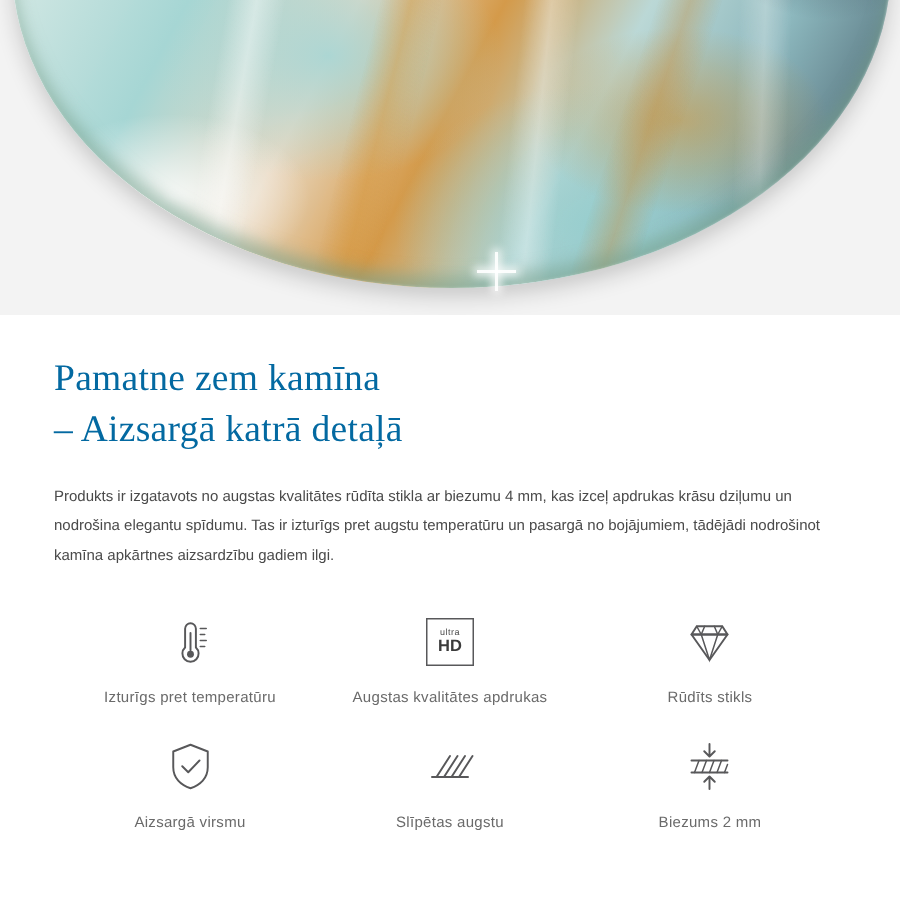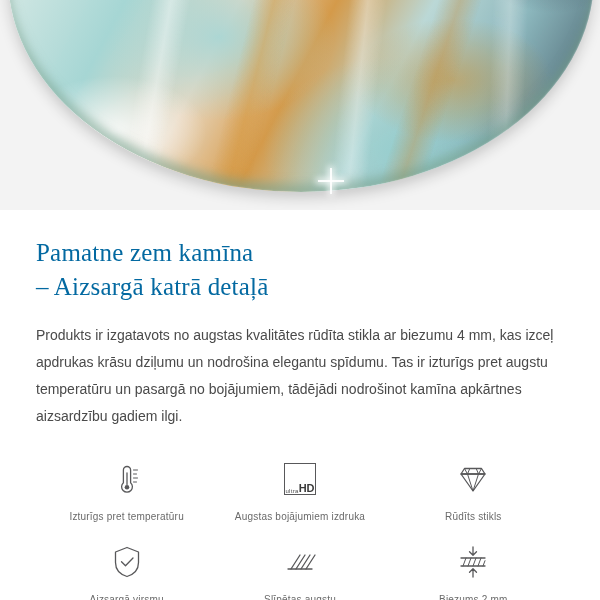--- a/index.html
+++ b/index.html
@@ -97,21 +97,21 @@
     line-height: 1.35;
     color: #0369a1;
     font-weight: 400;
     letter-spacing: 0.2px;
     margin: 0 0 18px 0;
   }
   .headline .line2 {
     display: block;
   }
   .body-copy {
-    font-size: 14px;
+    font-size: 10px;
     line-height: 1.95;
     color: #4a4a4a;
     margin: 0;
     max-width: 536px;
   }
 
   
   .features {
     margin-top: 26px;
     display: grid;
@@ -150,22 +150,22 @@
     fill: none;
     stroke: #58585a;
     stroke-width: 1;
     stroke-linecap: round;
   }
   .ultrahd-box {
     width: 30px;
     height: 30px;
     border: 1.2px solid #58585a;
     display: flex;
-    flex-direction: row;
-    align-items: flex-end;
+    flex-direction: column;
+    align-items: center;
     justify-content: center;
     line-height: 1;
   }
   .ultrahd-box .u {
     font-size: 6px;
     color: #4a4a4a;
     letter-spacing: 0.3px;
   }
   .ultrahd-box .hd {
     font-size: 11px;
@@ -208,21 +208,21 @@
         <div class="feature-label">Izturīgs pret temperatūru</div>
       </div>
 
       <div class="feature">
         <div class="feature-icon">
           <div class="ultrahd-box">
             <span class="u">ultra</span>
             <span class="hd">HD</span>
           </div>
         </div>
-        <div class="feature-label">Augstas bojājumiem izdruka</div>
+        <div class="feature-label">Augstas kvalitātes apdrukas</div>
       </div>
 
       <div class="feature">
         <div class="feature-icon">
           <svg width="44" height="38" viewBox="0 0 44 38" aria-hidden="true">
             <path class="stroke" d="M10 14h24L22 31 10 14z"></path>
             <path class="stroke" d="M13.5 8.5h17L34 14H10l3.5-5.5z"></path>
             <path class="thin" d="M16.5 14 22 31l5.5-17M13.5 8.5 16.5 14M30.5 8.5 27.5 14M18.8 8.5 16.5 14M25.2 8.5 27.5 14"></path>
           </svg>
         </div>

